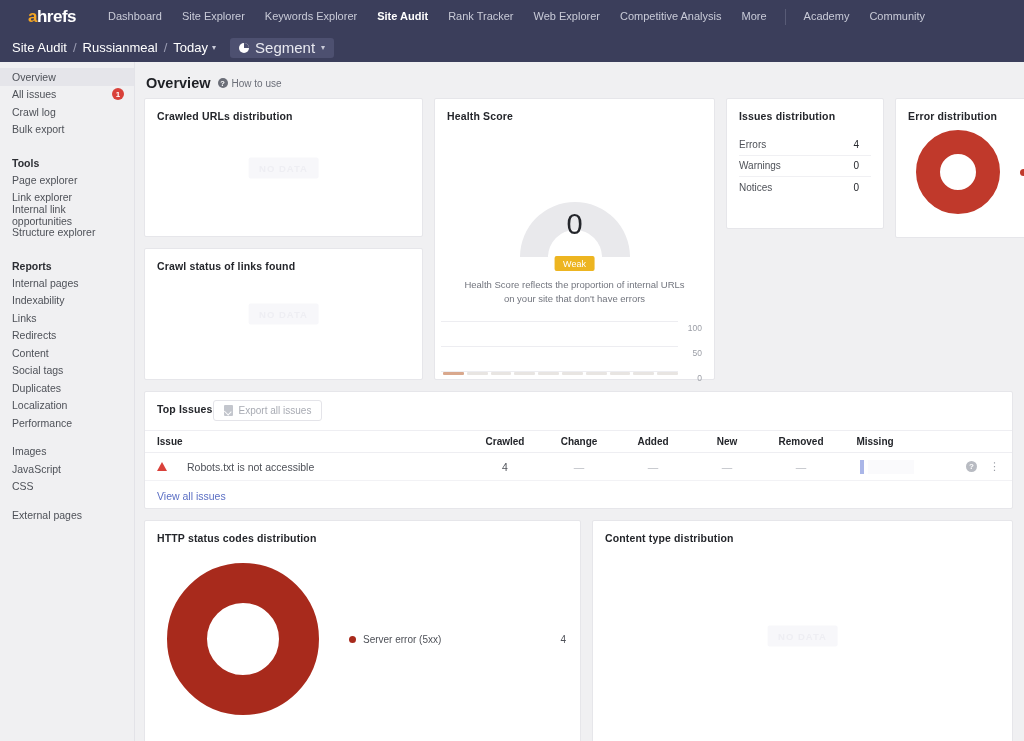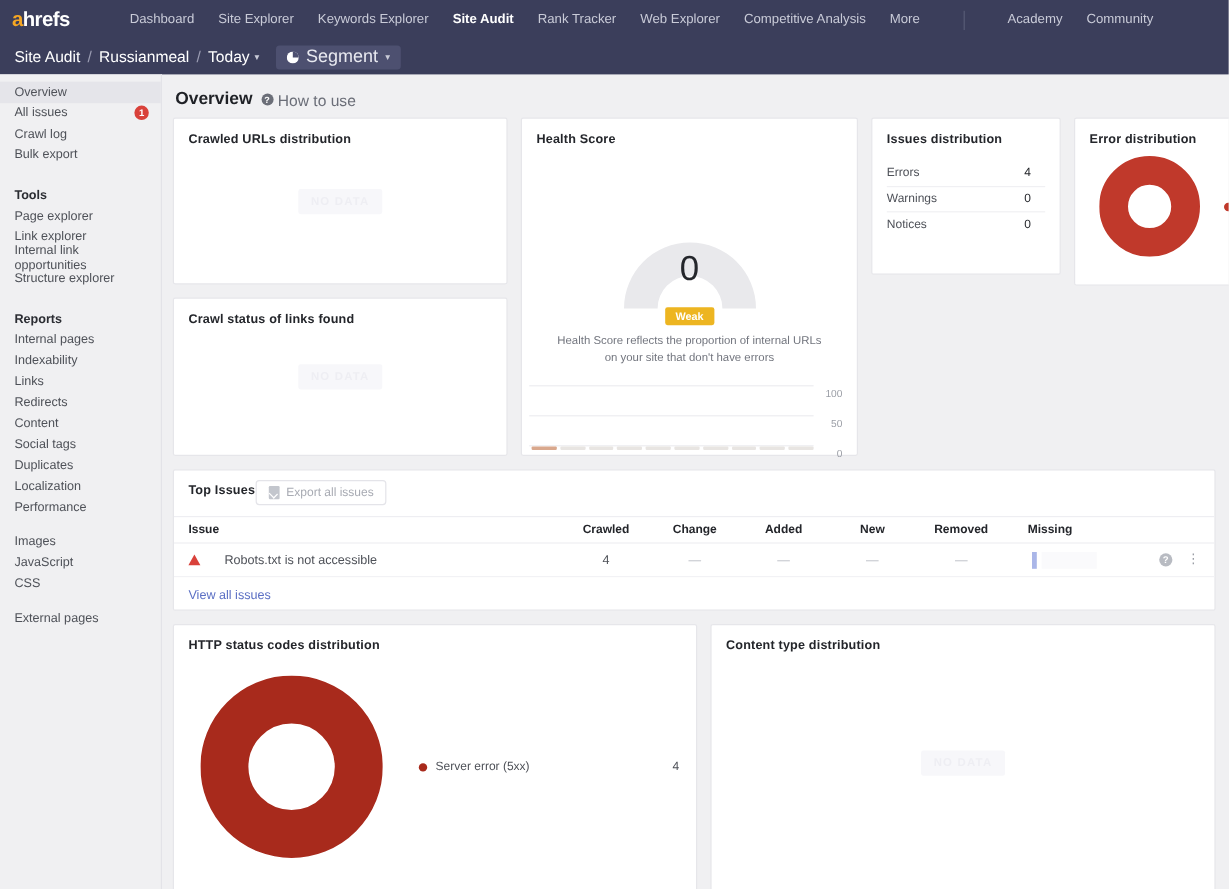--- a/index.html
+++ b/index.html
@@ -11,21 +11,21 @@
     -webkit-font-smoothing: antialiased;
   }
 
   
   .topnav {
     height: 62px; background: #3b3e5b;
     display: flex; flex-direction: column;
   }
   .nav-row1 {
     height: 33px; display: flex; align-items: center;
-    padding-left: 10px; gap: 18px;
+    padding-left: 28px; gap: 0;
   }
   .logo { font-size: 17px; font-weight: bold; color: #ffffff; letter-spacing: -0.5px; margin-right: 22px; }
   .logo .a { color: #f5a623; }
   .nav-link {
     color: #c9cbd8; font-size: 11px; padding: 0 10px;
     white-space: nowrap; cursor: pointer; line-height: 33px;
   }
   .nav-link.active { color: #ffffff; font-weight: bold; }
   .nav-sep { width: 1px; height: 16px; background: #585b76; margin: 0 8px; }
 
@@ -73,21 +73,21 @@
   
   .main { flex: 1; padding: 8px 11px 0 9px; overflow: hidden; }
   .page-head { display: flex; align-items: center; gap: 7px; height: 26px; padding-left: 2px; }
   .page-title { font-size: 14.5px; font-weight: bold; color: #1f2126; }
   .howto { display: flex; align-items: center; gap: 4px; cursor: pointer; }
   .q-icon {
     width: 10px; height: 10px; border-radius: 50%; background: #6b6e78;
     color: #fff; font-size: 7.5px; font-weight: bold;
     display: flex; align-items: center; justify-content: center;
   }
-  .howto-lbl { font-size: 13px; color: #6b6e78; }
+  .howto-lbl { font-size: 10px; color: #6b6e78; }
 
   .card {
     background: #ffffff; border: 1px solid #e6e6ea; border-radius: 2px;
     position: relative;
   }
   .card-title {
     font-size: 10.5px; font-weight: bold; color: #24262b;
     padding: 11px 0 0 12px; letter-spacing: .15px;
   }
   .nodata {
@@ -109,21 +109,21 @@
 
   
   .gauge-wrap { position: relative; height: 140px; margin-top: 6px; }
   .gauge { position: absolute; left: 50%; top: 4px; transform: translateX(-50%); }
   .gauge-num {
     position: absolute; left: 50%; top: 82px; transform: translateX(-50%);
     font-size: 29px; color: #24262b; font-weight: normal; line-height: 1;
   }
   .weak-badge {
     position: absolute; left: 50%; top: 128px; transform: translateX(-50%);
-    background: #edb521; color: #fff; font-size: 9px; font-weight: bold;
+    background: #edb521; color: #fff; font-size: 9px; font-weight: normal;
     padding: 2.5px 9px; border-radius: 2px;
   }
   .health-desc {
     text-align: center; font-size: 9.5px; color: #72757e;
     line-height: 1.5; padding: 10px 26px 0 26px;
   }
   .mini-chart { position: relative; height: 62px; margin: 6px 10px 0 6px; }
   .mc-line { position: absolute; left: 0; right: 26px; height: 1px; background: #ededf1; }
   .mc-lbl { position: absolute; right: 2px; font-size: 8.5px; color: #9b9ea6; line-height: 1; }
   .mc-bars { position: absolute; left: 2px; right: 26px; bottom: 0; height: 3px; display: flex; gap: 3px; }

